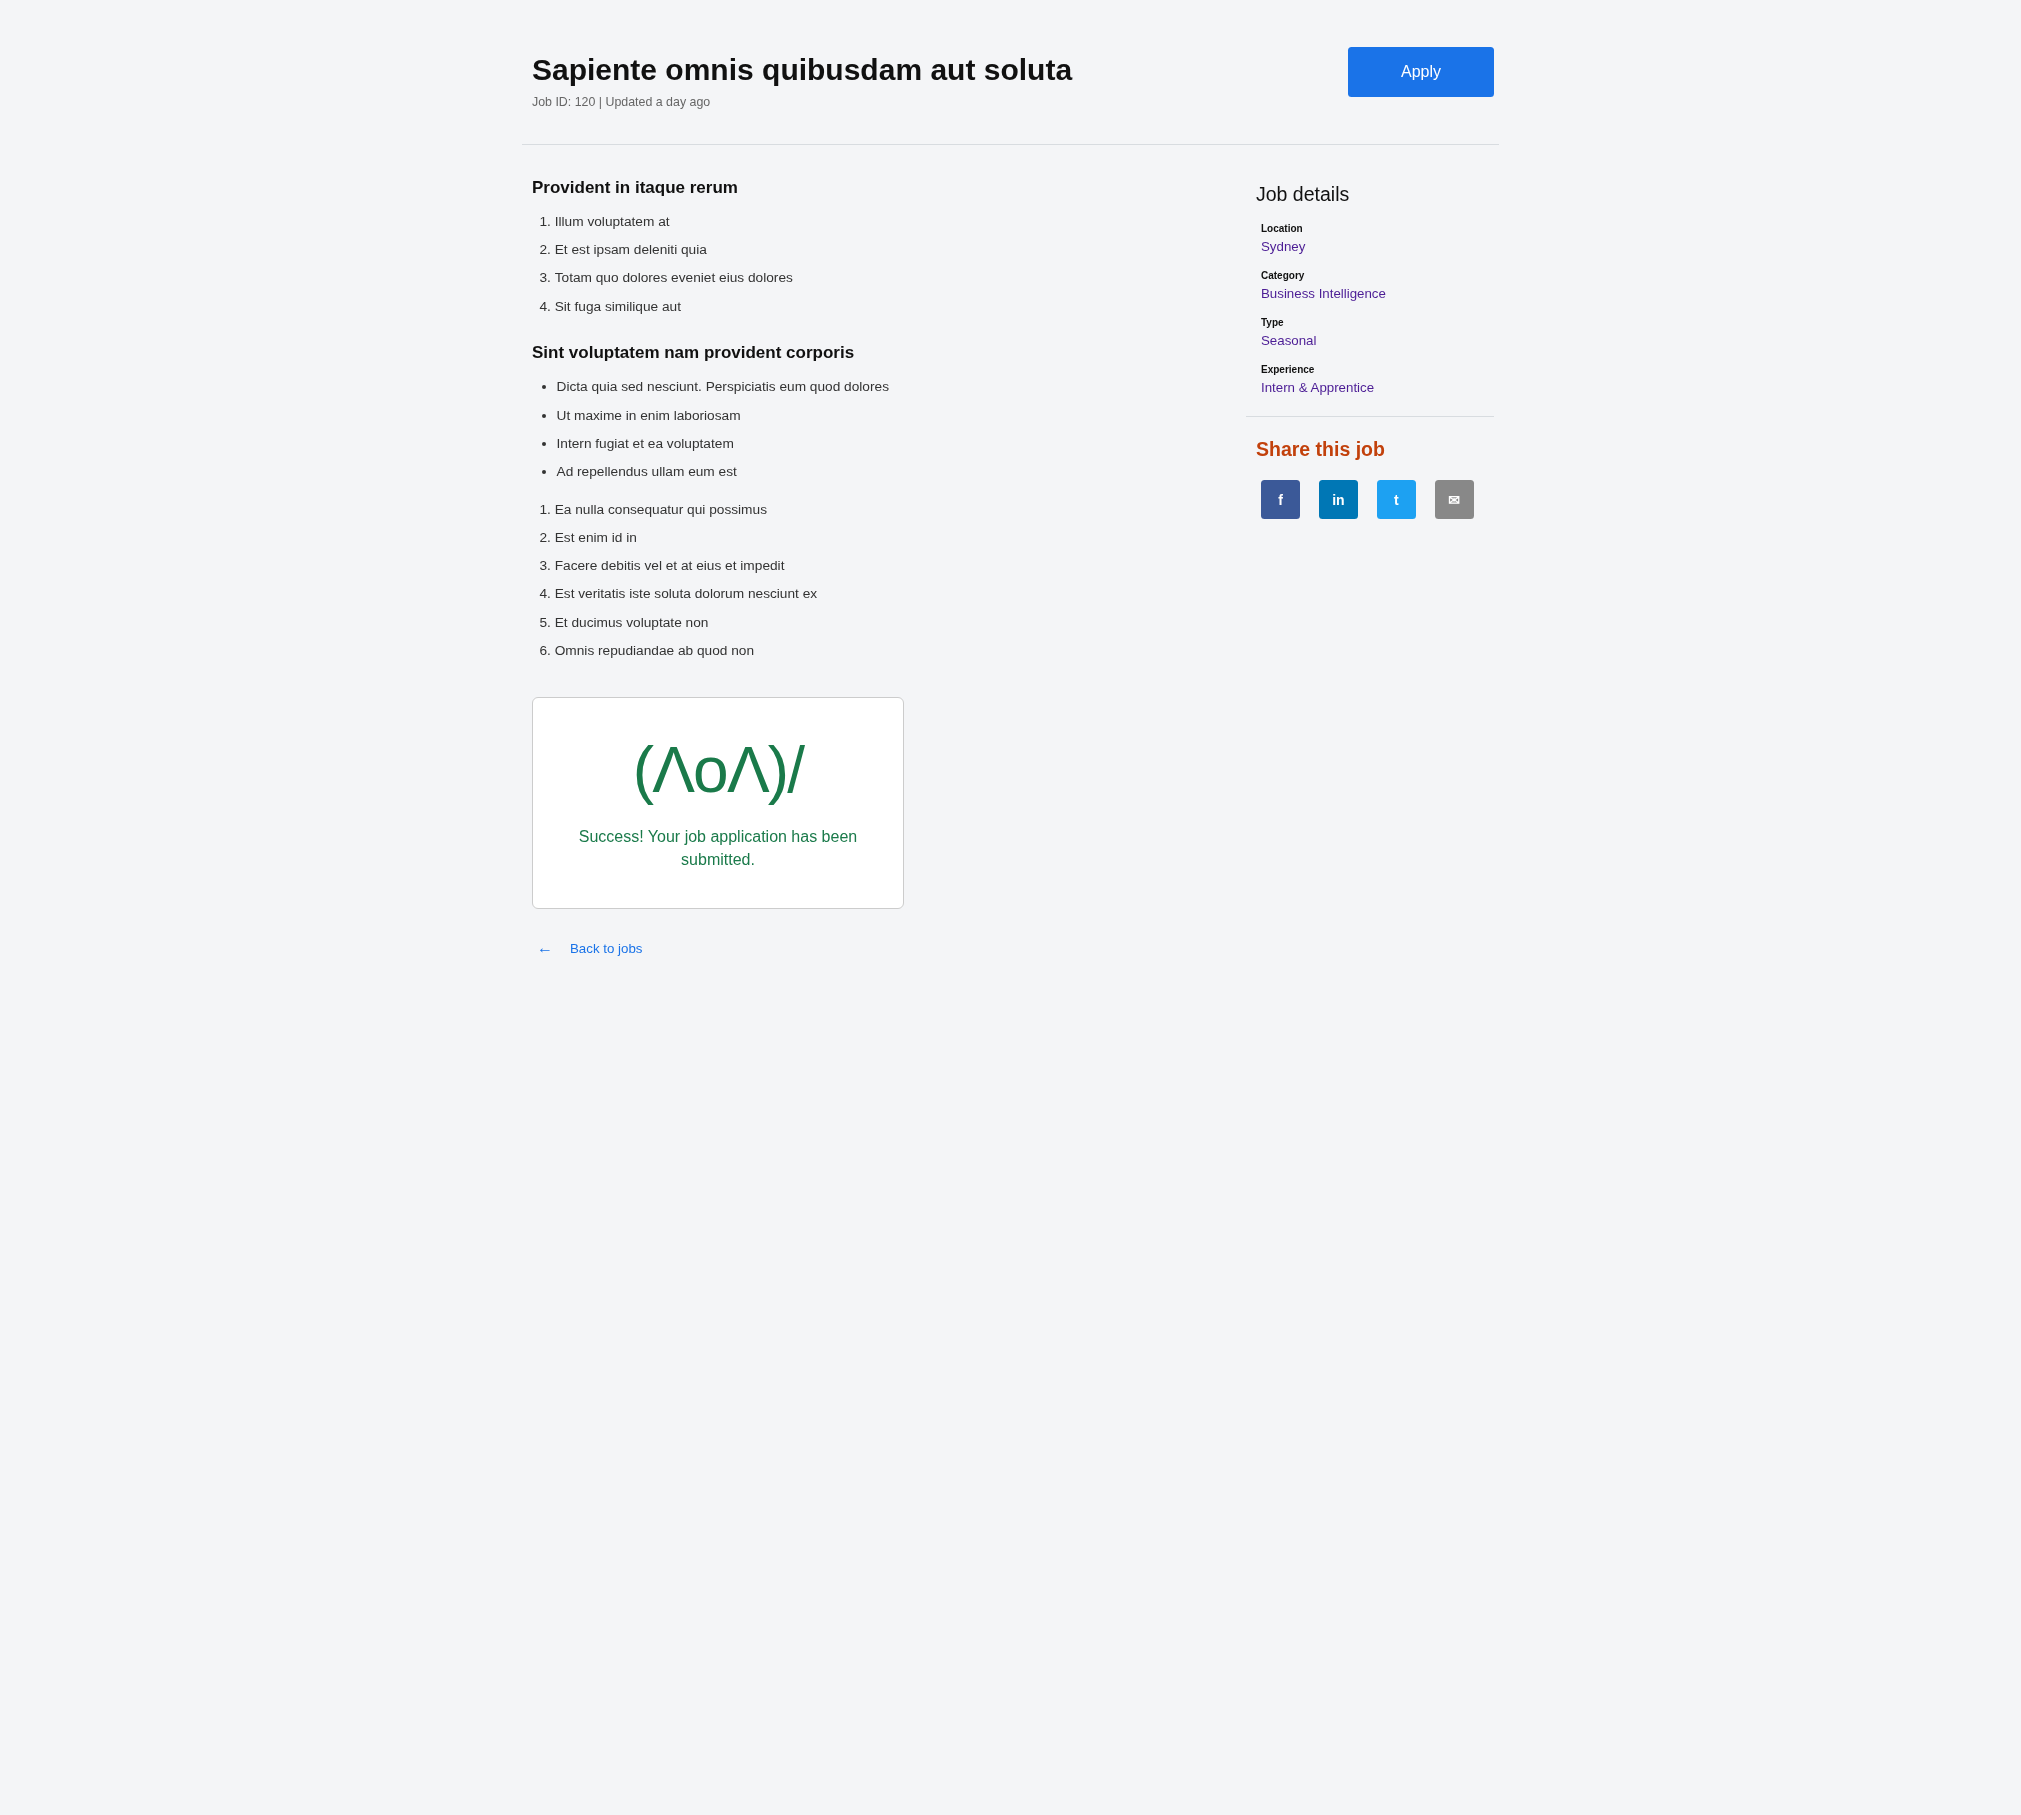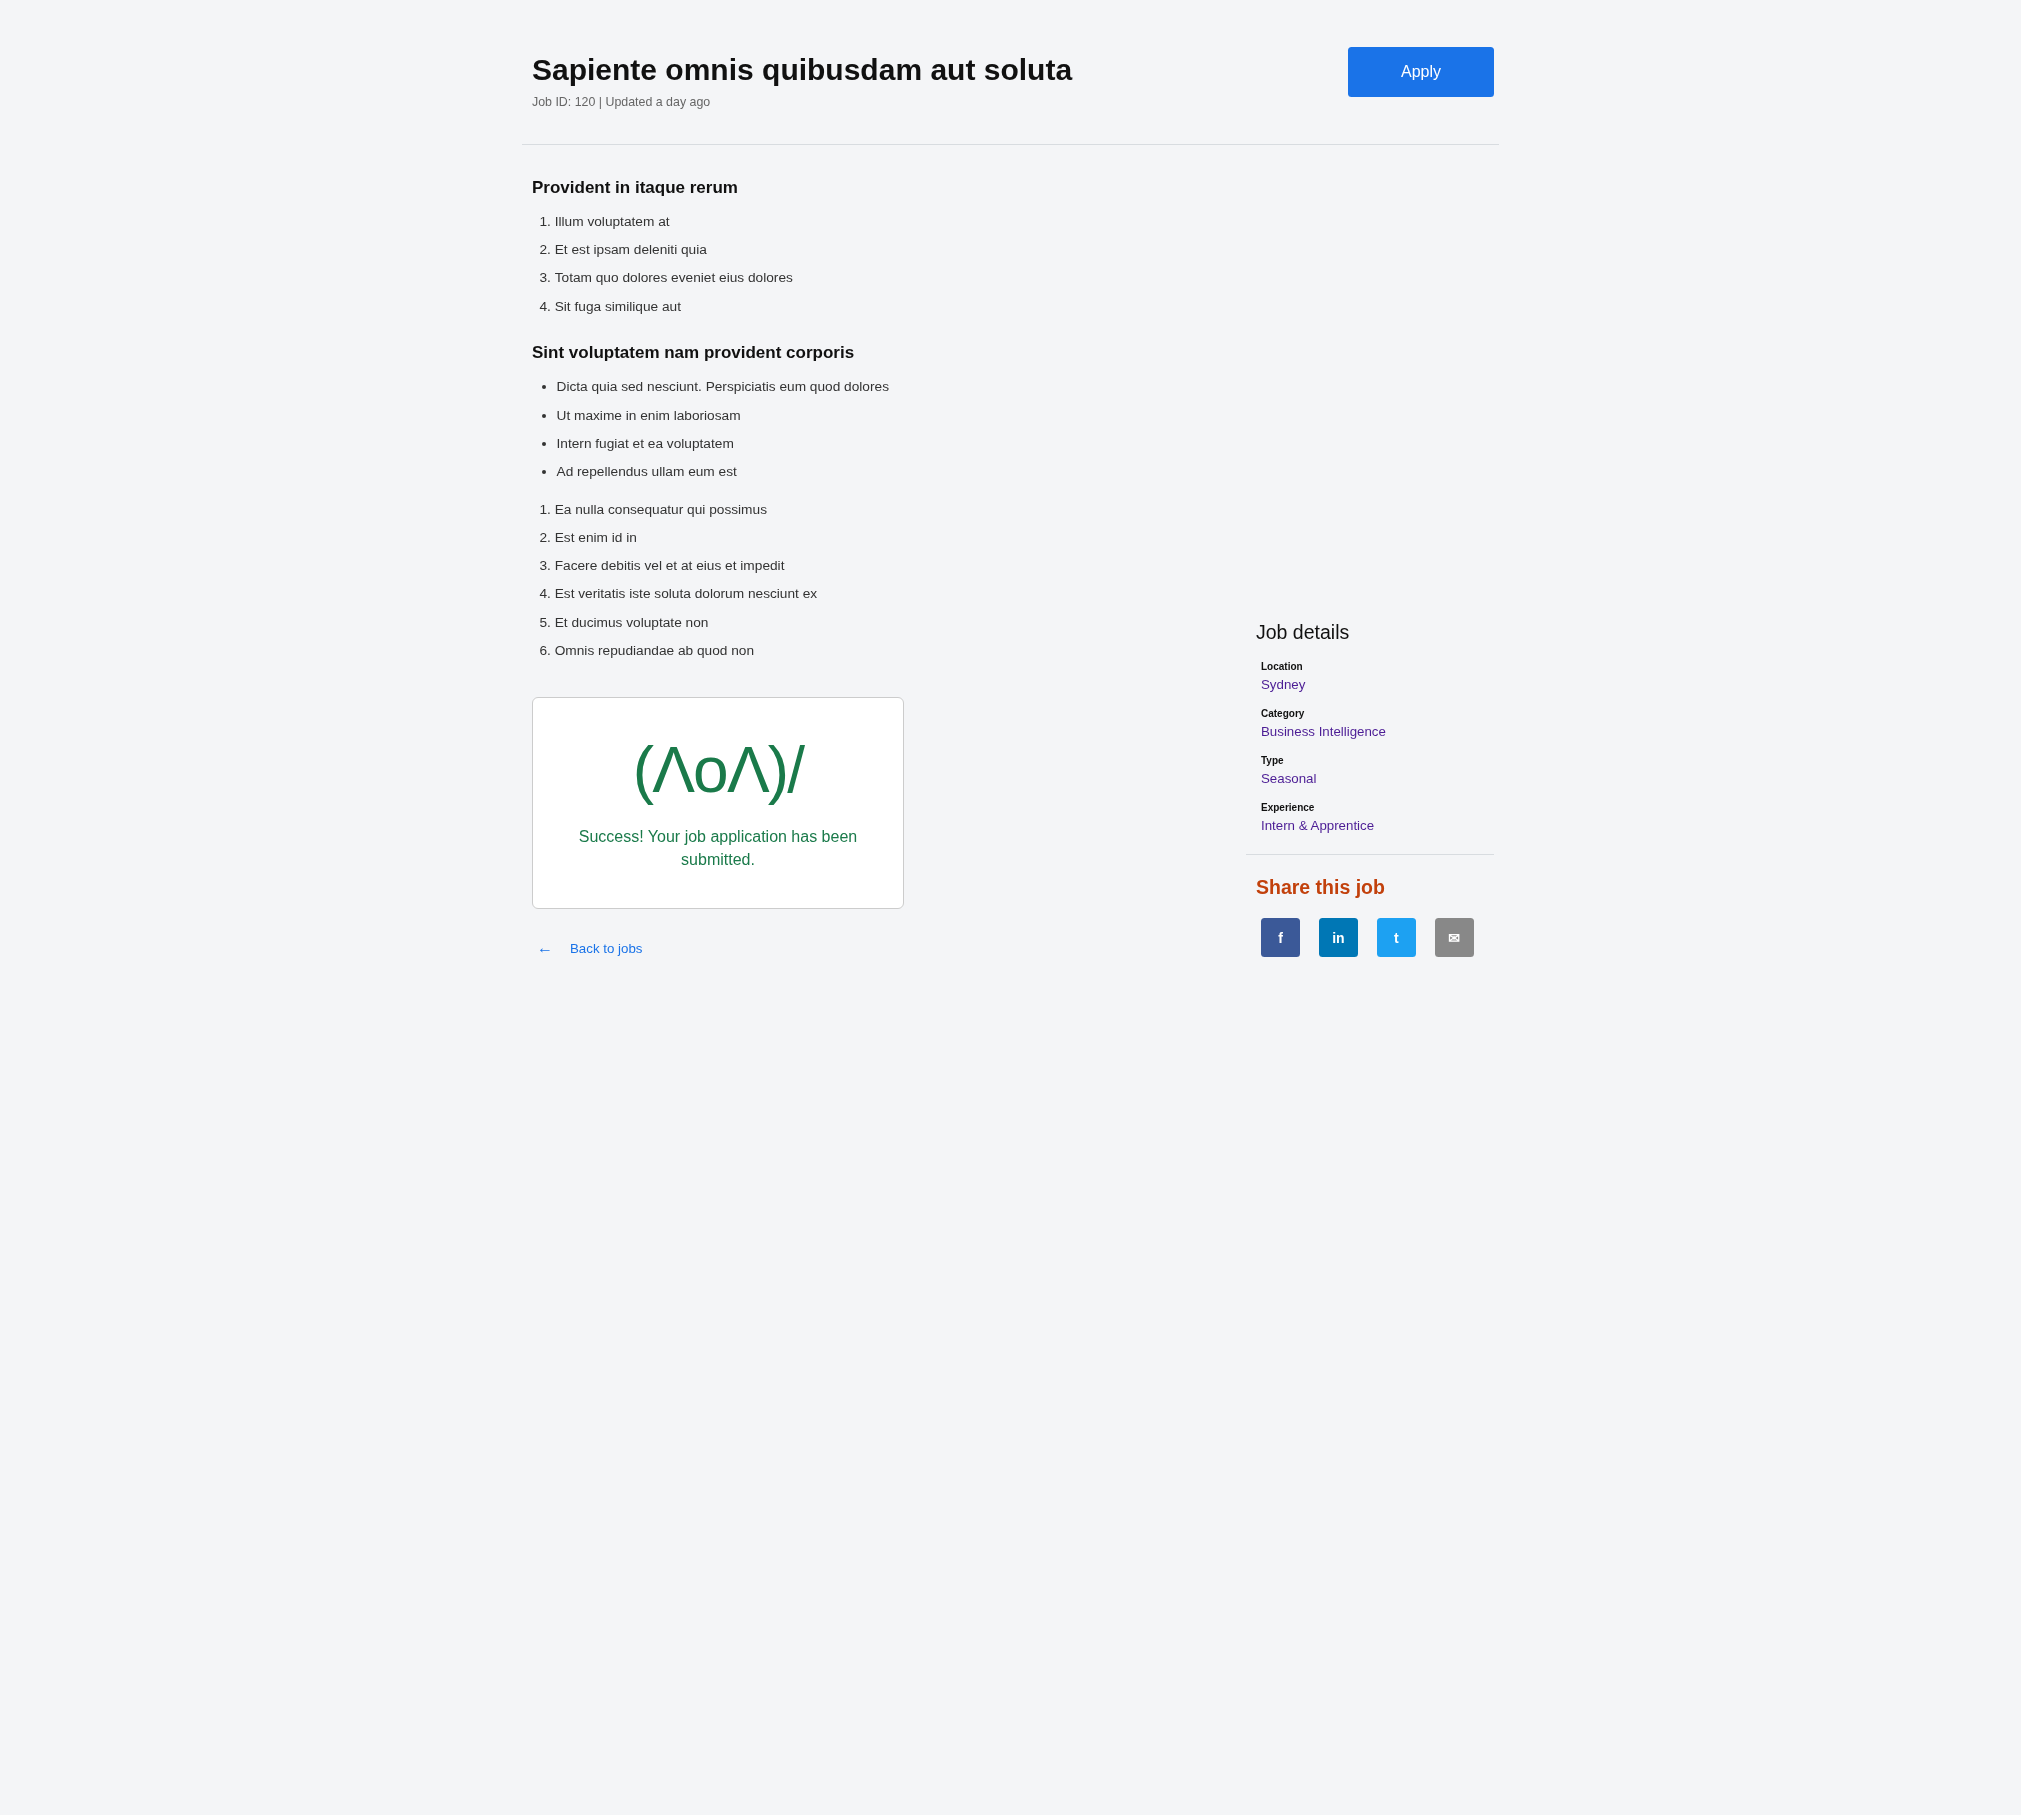--- a/index.html
+++ b/index.html
@@ -46,21 +46,21 @@
       cursor: pointer;
       white-space: nowrap;
       flex-shrink: 0;
       margin-left: 28px;
       margin-top: 3.5px;
       text-align: center;
     }
     .main-content {
       display: flex;
       gap: 53px;
-      align-items: flex-end;
+      align-items: flex-start;
     }
     .left-column {
       flex: 1;
       min-width: 0;
     }
     .right-column {
       width: 248px;
       flex-shrink: 0;
     }
     .section-heading {

